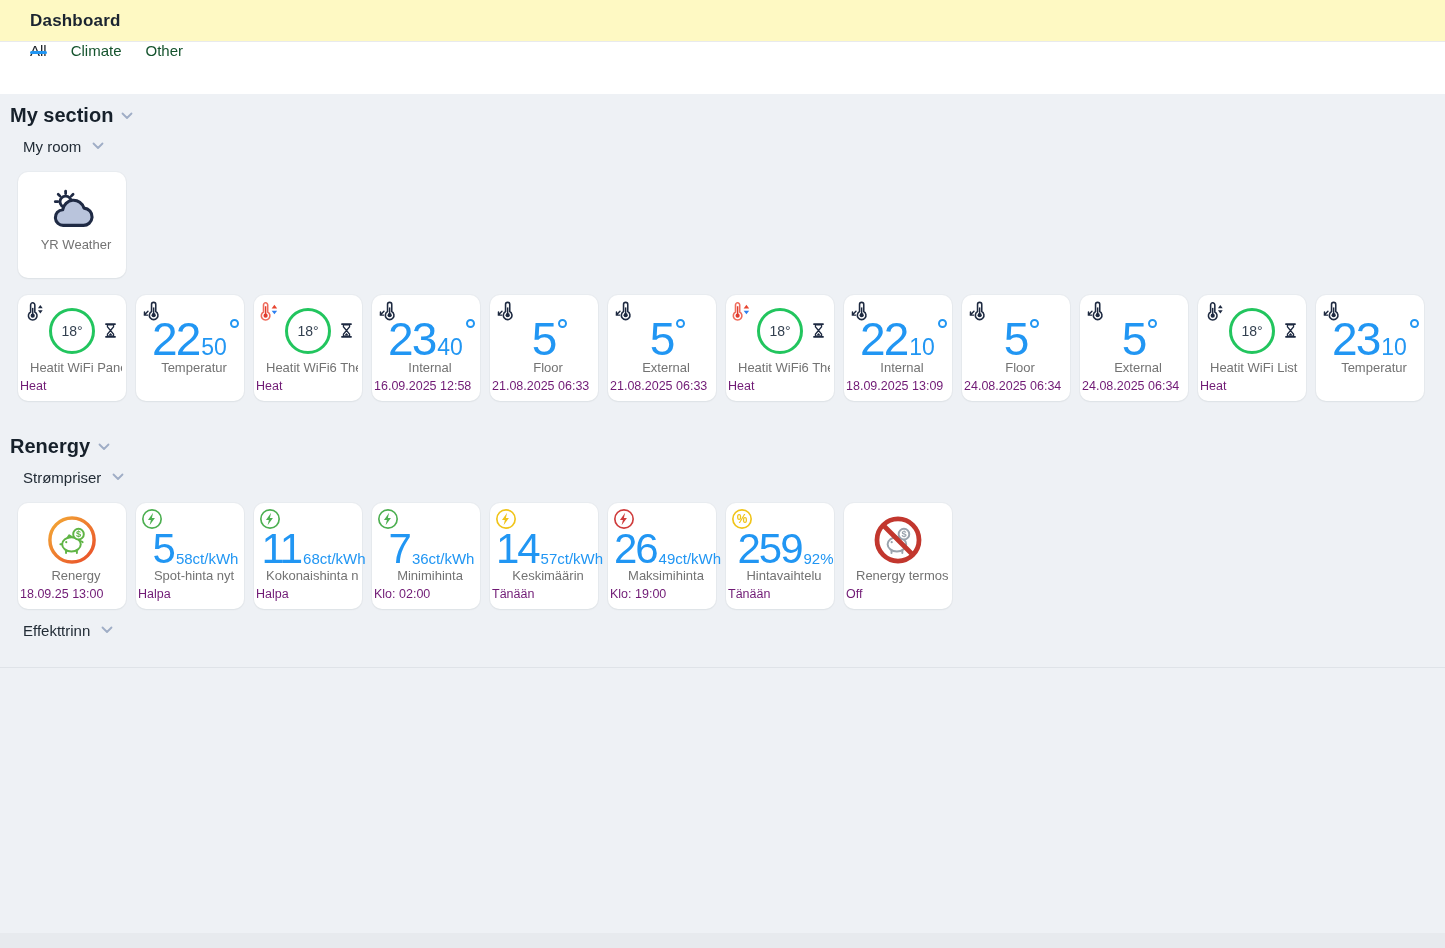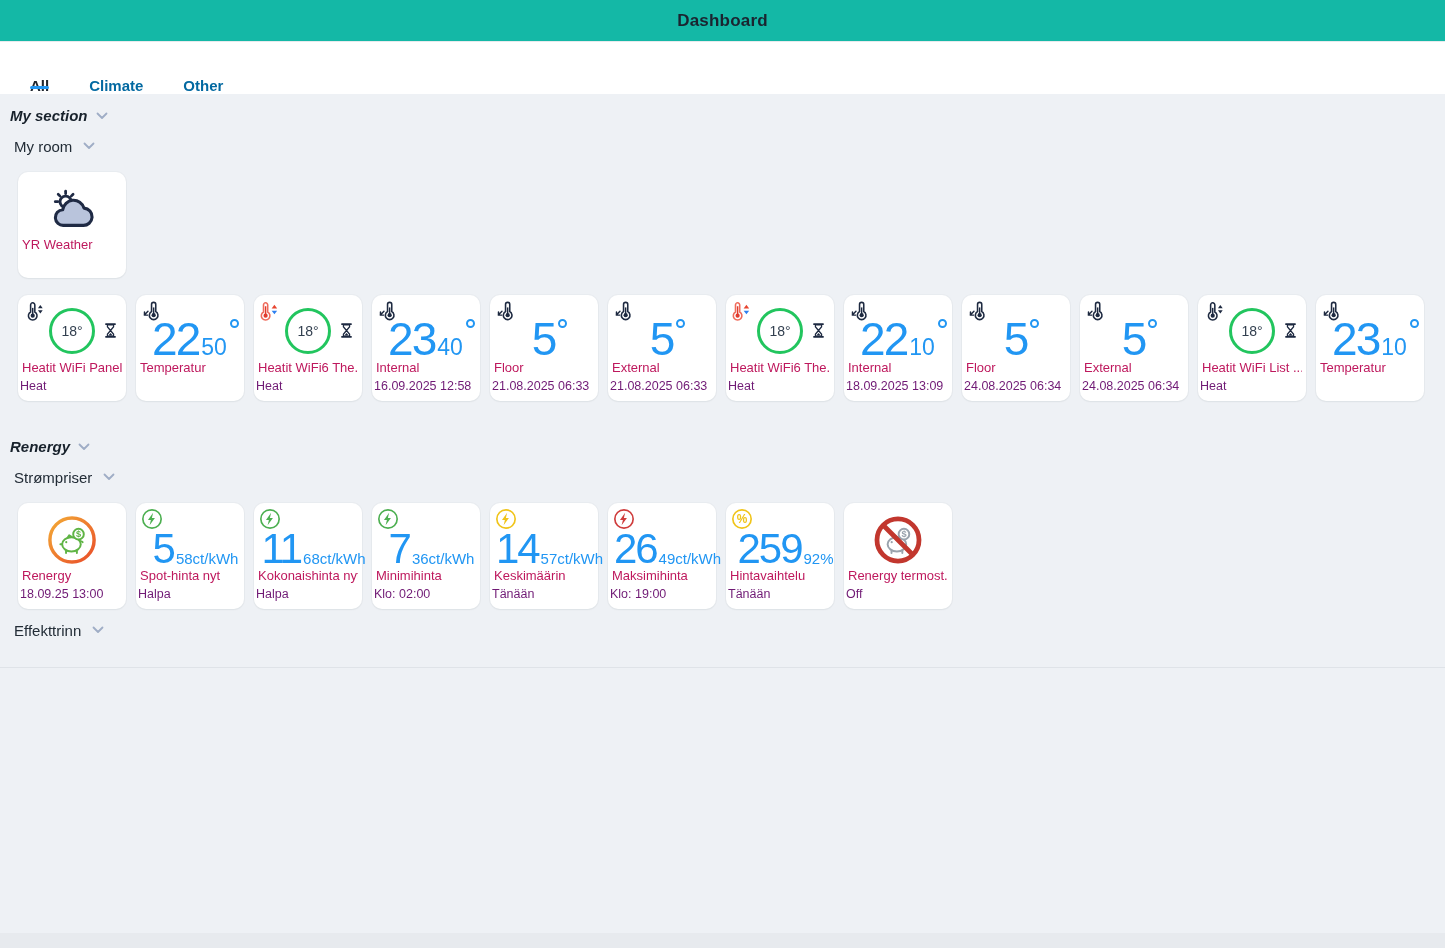--- a/index.html
+++ b/index.html
@@ -1,32 +1,32 @@
 <!DOCTYPE html>
 <html><head>
 <meta charset="utf-8">
 <style>
   * { margin:0; padding:0; box-sizing:border-box; }
   html,body { width:1445px; height:948px; font-family:"Liberation Sans", sans-serif; background:#eef1f5; overflow:hidden; }
 
   
-  .app-header { height:42px; background:#14b8a6; border-bottom:1px solid #e8eaed; display:flex; align-items:center; padding:0 30px;justify-content:center; }
+  .app-header { height:42px; background:#fef9c3; border-bottom:1px solid #e8eaed; display:flex; align-items:center; padding:0 30px; }
   .app-title { font-size:17px; font-weight:700; color:#1b2430; letter-spacing:.2px; }
 
   
-  .tab-bar { height:52px; background:#fff; display:flex; align-items:flex-end; padding:0 30px; gap:40px;font-weight:bold; }
-  .tab { position:relative; display:flex; align-items:center; font-size:15px; color:#0369a1; cursor:pointer; }
+  .tab-bar { height:52px; background:#fff; display:flex; align-items:flex-start; padding:0 30px; gap:24px; }
+  .tab { position:relative; display:flex; align-items:center; font-size:15px; color:#14532d; cursor:pointer; }
   .tab.active { color:#20262e; }
   .tab.active::after { content:''; position:absolute; left:0; right:0; bottom:5px; height:3px; border-radius:2px; background:#2196f3; }
 
   
   main { padding-top:12px; }
-  .section-title { display:flex; align-items:center; gap:6px; padding:0 10px; margin:0 0 0 0; height:19px; font-size:15px; font-weight:700; color:#17212b;font-style:italic; }
+  .section-title { display:flex; align-items:center; gap:6px; padding:0 10px; margin:0 0 0 0; height:19px; font-size:20px; font-weight:700; color:#17212b; }
   .section + .section { margin-top:36px; }
-  .group-title { display:flex; align-items:center; gap:9px; padding:0 14px; margin-top:12px; height:18px; font-size:15px; font-weight:400; color:#222c36; }
+  .group-title { display:flex; align-items:center; gap:9px; padding:0 23px; margin-top:12px; height:18px; font-size:15px; font-weight:400; color:#222c36; }
   .section-title { margin-bottom:6px; }
   .chev { display:inline-flex; width:16px; height:16px; }
   .chev svg { width:16px; height:16px; }
 
   .cards { display:flex; flex-wrap:wrap; gap:10px; padding:0 18px; margin-top:17px; min-height:0; }
 
   
   .card { position:relative; width:108px; height:106px; background:#fff; border-radius:10px;
           box-shadow:0 1px 2px rgba(20,32,48,.05), 0 0 0 1px rgba(20,32,48,.025); flex:0 0 auto; cursor:pointer; }
 
@@ -48,21 +48,21 @@
   .ring { width:46px; height:46px; background:#fff; border:3px solid #22c55e; border-radius:50%;
           display:flex; align-items:center; justify-content:center; font-size:14px; color:#323f4f; }
   .hourglass { position:absolute; right:7px; top:27px; width:17px; height:17px; color:#1d2940; }
   .hourglass svg { width:100%; height:100%; }
 
   .weather-art { position:absolute; top:17px; left:50%; transform:translateX(-50%); width:46px; height:40px; }
   .weather-art svg { width:100%; height:100%; }
   .logo-art { position:absolute; top:11px; left:50%; transform:translateX(-50%); width:52px; height:52px; }
   .logo-art svg { width:100%; height:100%; }
 
-  .label  { position:absolute; left:4px; right:4px; bottom:26px; font-size:13px; color:#be185d; white-space:nowrap; overflow:hidden; }
+  .label  { position:absolute; left:12px; right:4px; bottom:26px; text-align:center; font-size:13px; color:#737373; white-space:nowrap; overflow:hidden; }
   .status { position:absolute; left:2px; right:2px; bottom:8px; text-align:left; font-size:12.5px; color:#701a75; white-space:nowrap; overflow:hidden; }
 
   .end-divider { border:none; border-top:1px solid #dfe3e8; margin-top:11px; }
   .bottom-strip { position:fixed; bottom:0; left:0; right:0; height:15px; background:#e7eaee; }
 </style>
 </head>
 <body>
 
 <header class="app-header">
   <h1 class="app-title">Dashboard</h1>

